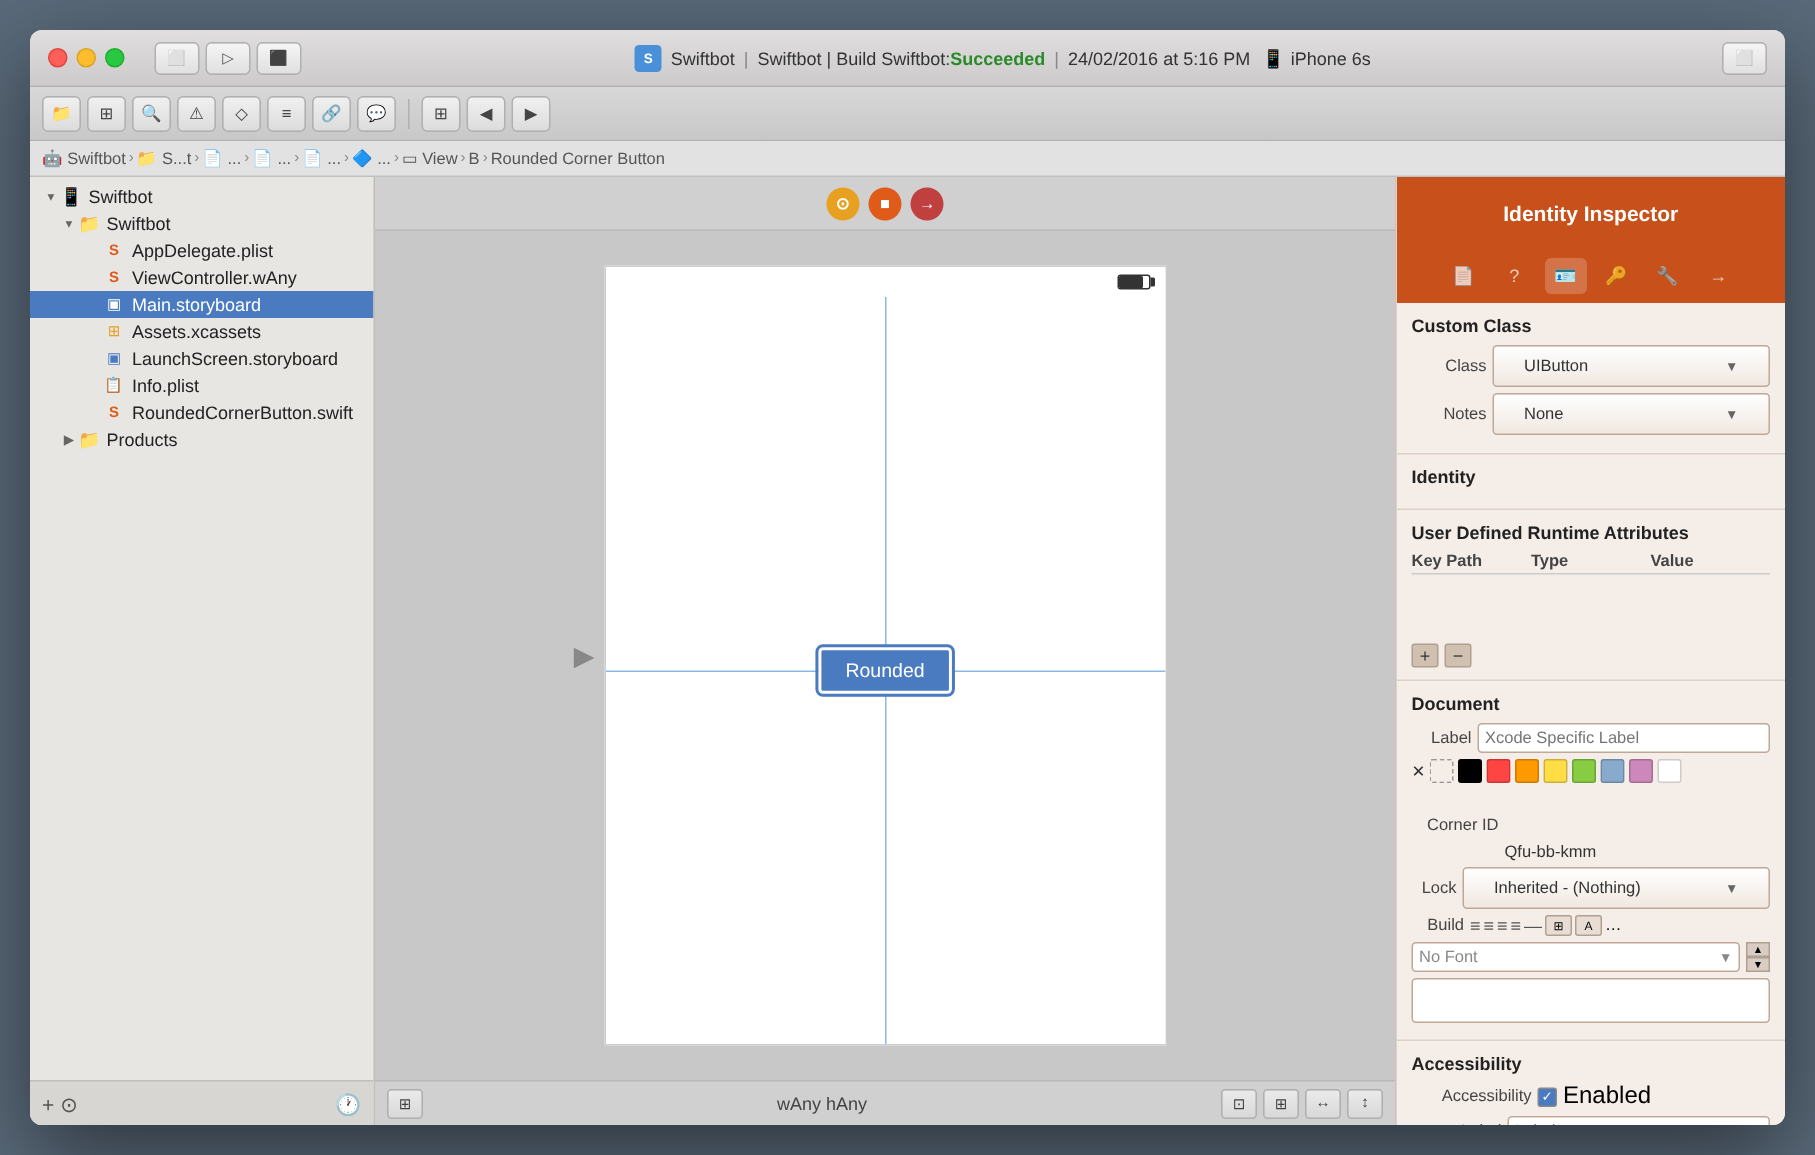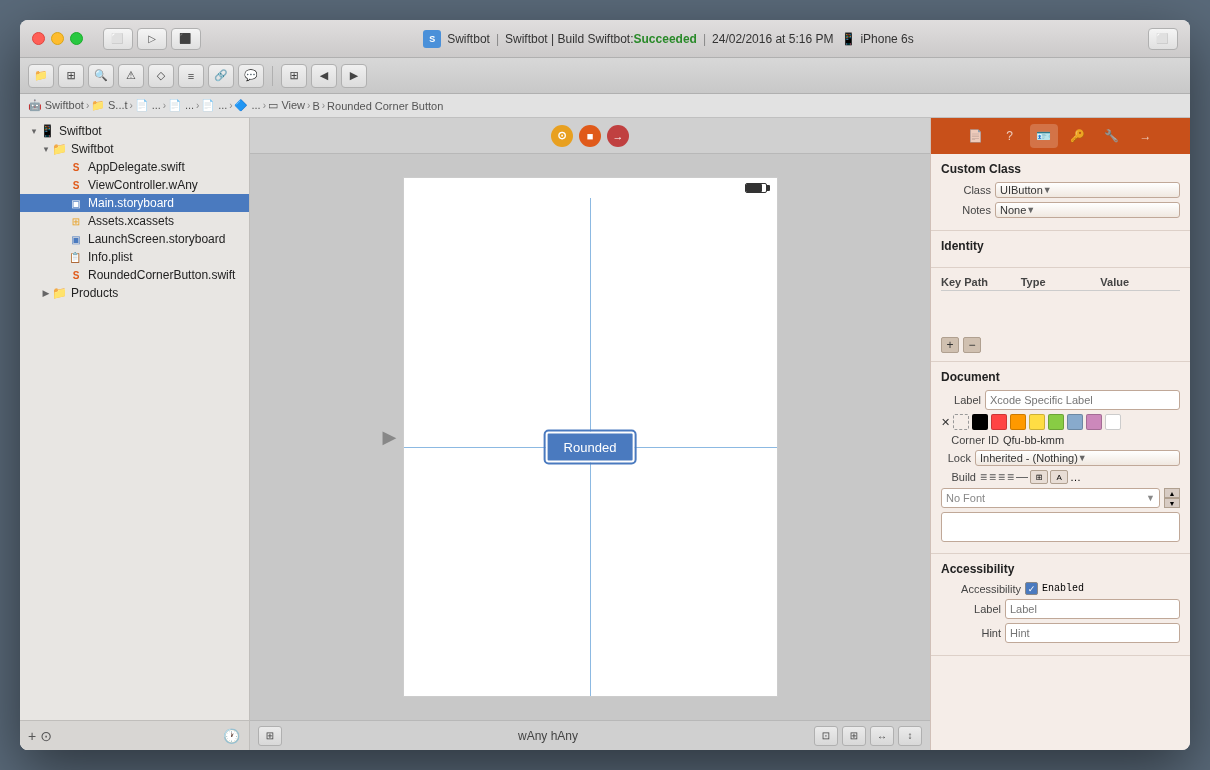--- a/index.html
+++ b/index.html
@@ -299,30 +299,30 @@
       height: 20px;
       border: 1px solid #c0a898;
       border-radius: 3px;
       background: white;
       padding: 0 4px;
       font-size: 11px;
       color: #333;
     }
     .form-select {
       flex: 1;
-      height: 16px;
+      height: 28px;
       border: 1px solid #c0a898;
       border-radius: 3px;
       background: linear-gradient(to bottom, #fff, #f0e8e0);
-      padding: 0 4px;
+      padding: 0 20px;
       font-size: 11px;
       color: #333;
       display: flex;
       align-items: center;
-      justify-content: flex-start;
+      justify-content: space-between;
       cursor: pointer;
     }
     .form-select .arrow { font-size: 9px; color: #666; }
     .color-row {
       display: flex; align-items: center; gap: 3px; margin-bottom: 4px;
     }
     .color-x { font-size: 11px; color: #333; cursor: pointer; }
     .color-swatch {
       width: 16px; height: 16px; border-radius: 2px; border: 1px solid rgba(0,0,0,0.2);
       cursor: pointer;
@@ -463,21 +463,21 @@
 
         <div class="tree-item" style="padding-left:20px;">
           <span class="arrow">▾</span>
           <span style="margin-right:4px; color:#d4a020;">📁</span>
           <span>Swiftbot</span>
         </div>
 
         <div class="tree-item" style="padding-left:36px;">
           <span class="arrow"></span>
           <span style="margin-right:4px; font-size:10px; font-weight:bold; color:#e05a1a; width:16px; text-align:center;">S</span>
-          <span>AppDelegate.swift</span>
+          <span>AppDelegate.plist</span>
         </div>
         <div class="tree-item" style="padding-left:36px;">
           <span class="arrow"></span>
           <span style="margin-right:4px; font-size:10px; font-weight:bold; color:#e05a1a; width:16px; text-align:center;">S</span>
           <span>ViewController.wAny</span>
         </div>
         <div class="tree-item selected" style="padding-left:36px;">
           <span class="arrow"></span>
           <span style="margin-right:4px; font-size:10px; color:white; width:16px; text-align:center; background:#4a7abf; border-radius:2px;">▣</span>
           <span>Main.storyboard</span>
@@ -557,20 +557,23 @@
           <div class="footer-btn">⊡</div>
           <div class="footer-btn">⊞</div>
           <div class="footer-btn">↔</div>
           <div class="footer-btn">↕</div>
         </div>
       </div>
     </div>
 
     <div class="inspector">
 
+      <div class="inspector-header">
+        <span class="inspector-title">Identity Inspector</span>
+      </div>
 
       <div class="inspector-tabs">
         <div class="inspector-tab">📄</div>
         <div class="inspector-tab">?</div>
         <div class="inspector-tab active">🪪</div>
         <div class="inspector-tab">🔑</div>
         <div class="inspector-tab">🔧</div>
         <div class="inspector-tab">→</div>
       </div>
 
@@ -590,20 +593,23 @@
             <span class="arrow">▼</span>
           </div>
         </div>
       </div>
 
       <div class="inspector-section">
         <div class="inspector-section-title">Identity</div>
       </div>
 
       <div class="inspector-section">
+        <div class="udra-header">
+          <div class="inspector-section-title">User Defined Runtime Attributes</div>
+        </div>
         <div class="udra-table">
           <div class="udra-thead">
             <span class="udra-th">Key Path</span>
             <span class="udra-th">Type</span>
             <span class="udra-th">Value</span>
           </div>
         </div>
         <div style="height:40px;"></div>
         <div class="udra-add-row">
           <div class="udra-btn">+</div>
@@ -625,21 +631,21 @@
           <div class="color-swatch" style="background: #ff4444;"></div>
           <div class="color-swatch" style="background: #ff9900;"></div>
           <div class="color-swatch" style="background: #ffdd44;"></div>
           <div class="color-swatch" style="background: #88cc44;"></div>
           <div class="color-swatch" style="background: #88aacc;"></div>
           <div class="color-swatch" style="background: #cc88bb;"></div>
           <div class="color-swatch" style="background: #fff; border:1px solid #ccc;"></div>
         </div>
         <div class="form-row">
           <span class="form-label" style="width:58px;">Corner ID</span>
-          <span style="font-size:11px; color:#333;">Qfu-bb-kmm</span>
+          <span style="font-size:11px; color:#333;margin-top:36px;">Qfu-bb-kmm</span>
         </div>
         <div class="form-row">
           <span class="form-label" style="width:30px;">Lock</span>
           <div class="form-select">
             <span>Inherited - (Nothing)</span>
             <span class="arrow">▼</span>
           </div>
         </div>
         <div class="form-row">
           <span class="form-label" style="width:35px;">Build</span>
@@ -666,21 +672,21 @@
           </div>
         </div>
         <textarea class="notes-textarea" style=""></textarea>
       </div>
 
       <div class="inspector-section">
         <div class="inspector-section-title">Accessibility</div>
         <div class="accessibility-row">
           <span class="form-label" style="width:80px;">Accessibility</span>
           <div class="check-box checked"></div>
-          <span style="font-size:10px;font-family:Liberation Mono, monospace;">Enabled</span>
+          <span style="font-size:16px;">Enabled</span>
         </div>
         <div class="form-row">
           <span class="form-label" style="width:60px;">Label</span>
           <input class="form-input" type="text" placeholder="Label" style="">
         </div>
         <div class="form-row">
           <span class="form-label" style="width:60px;">Hint</span>
           <input class="form-input" type="text" placeholder="Hint" style="">
         </div>
 

